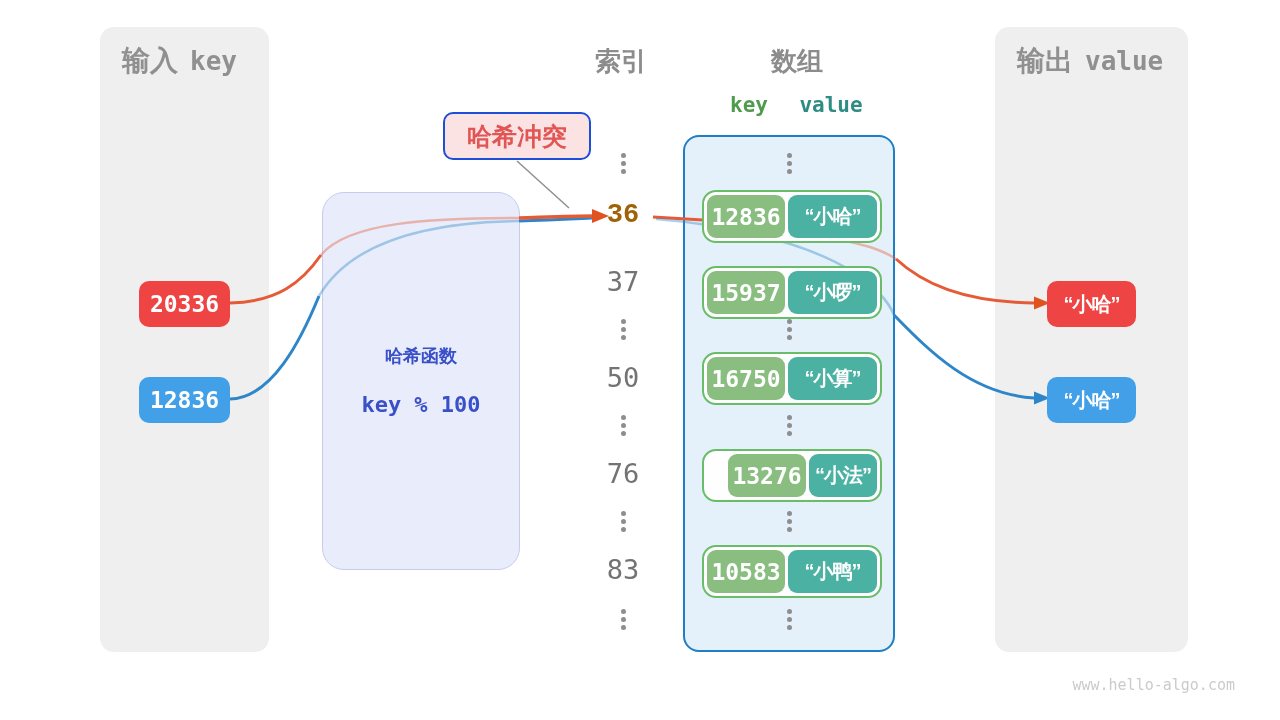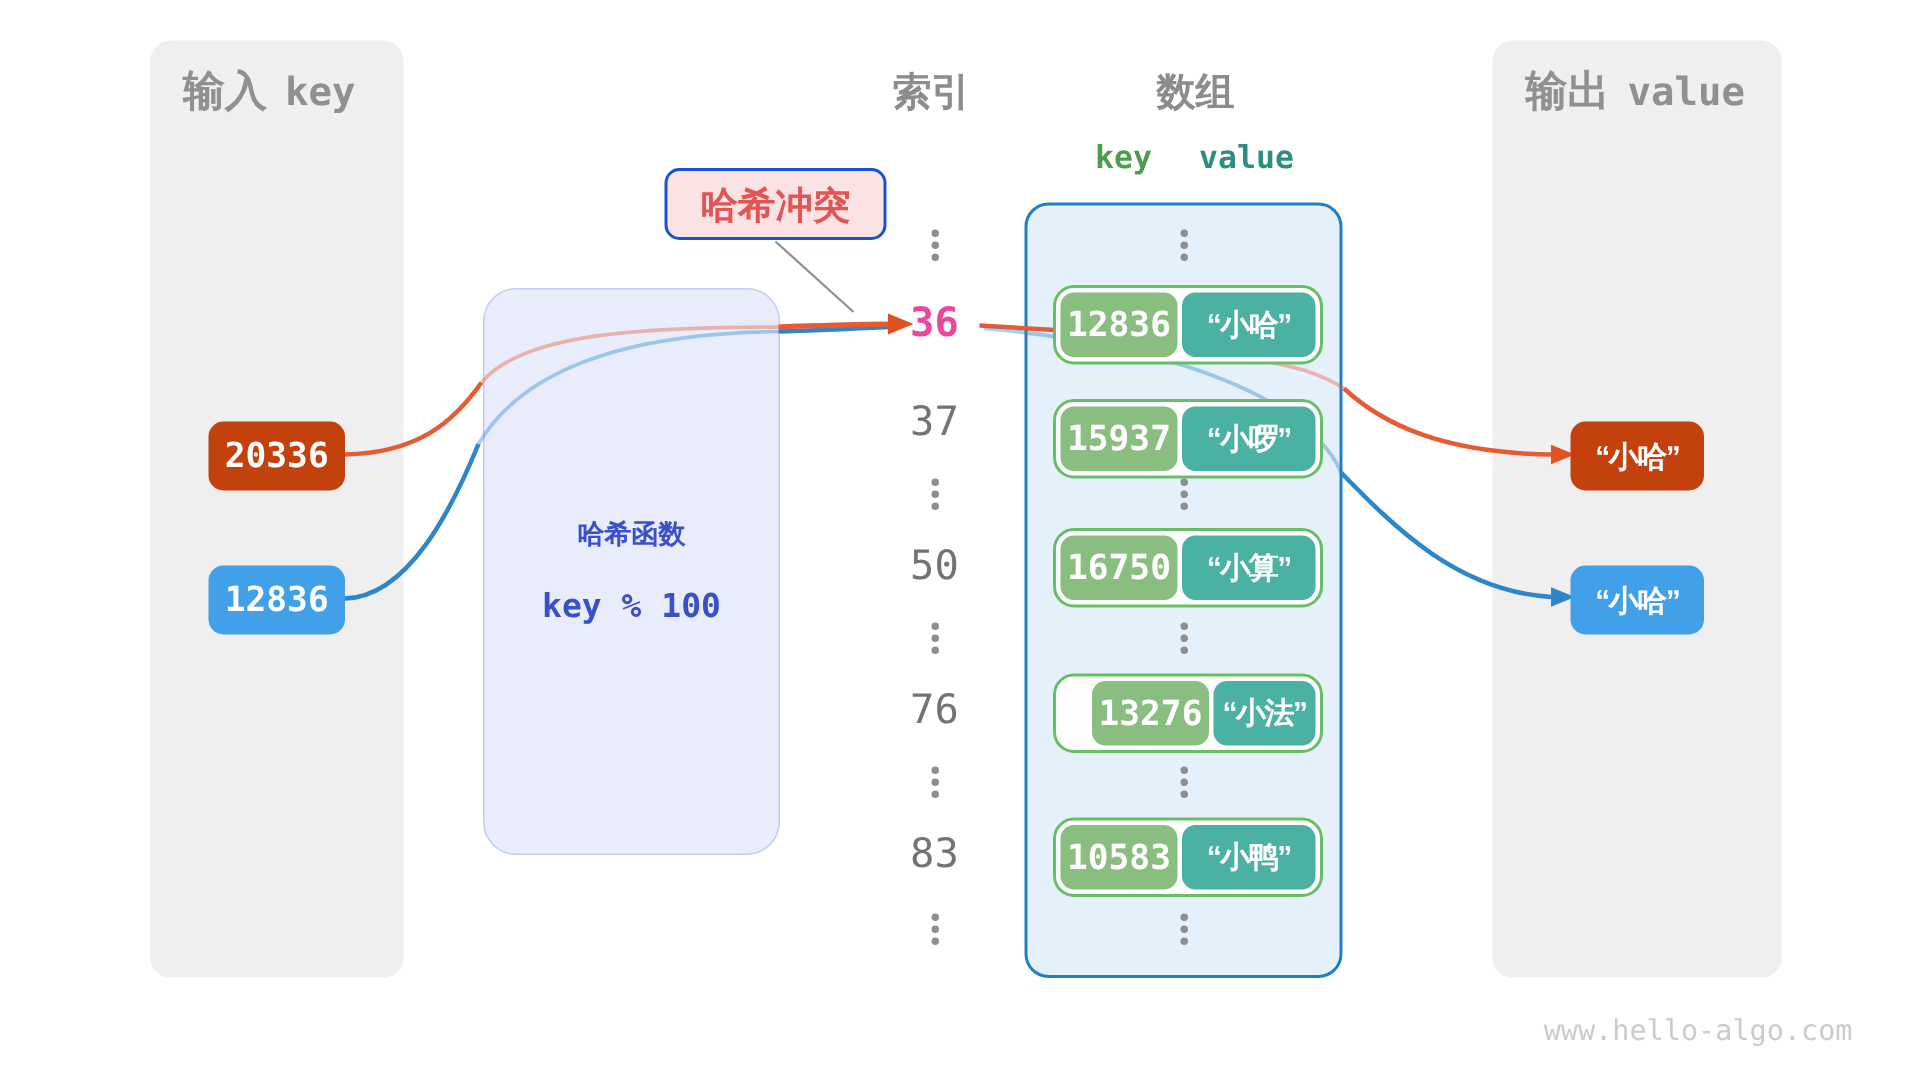--- a/index.html
+++ b/index.html
@@ -8,21 +8,21 @@
   .canvas { position:relative; width:1280px; height:720px; background:#ffffff; overflow:hidden; }
 
   .panel { position:absolute; background:#efefef; border-radius:14px; z-index:1; }
   .panel-title { position:absolute; display:flex; align-items:baseline; gap:12px; z-index:3;
     font-size:28px; font-weight:bold; color:#909090; }
   .panel-title .en { font-family:"DejaVu Sans Mono", monospace; font-size:26px; }
 
   .chip { position:absolute; z-index:3; display:flex; align-items:center; justify-content:center;
     width:91px; height:46px; border-radius:10px; color:#fff; font-weight:bold;
     font-family:"DejaVu Sans Mono", monospace; font-size:23px; }
-  .chip.orange { background:#c2410c; }
+  .chip.orange { background:#ef4444; }
   .chip.blue { background:#41a0e8; }
   .chip.cjk { font-family:"Liberation Sans", sans-serif; font-size:20px; letter-spacing:-1px; }
 
   .hash-box { position:absolute; left:322px; top:192px; width:198px; height:378px; z-index:1;
     background:#e9edfb; border:1.5px solid #c5ccee; border-radius:22px; }
   .hash-title { position:absolute; left:322px; top:344px; width:198px; text-align:center; z-index:3;
     font-size:18px; font-weight:bold; color:#3a50c8; }
   .hash-formula { position:absolute; left:322px; top:392px; width:198px; text-align:center; z-index:3;
     font-family:"DejaVu Sans Mono", monospace; font-size:22px; font-weight:600; color:#3a50c8; }
 
@@ -31,42 +31,42 @@
     display:flex; align-items:center; justify-content:center;
     font-size:25px; font-weight:bold; color:#e25555; }
 
   .col-title { position:absolute; top:44px; z-index:3; text-align:center;
     font-size:26px; font-weight:bold; color:#8c8c8c; }
   .sub-head { position:absolute; top:93px; z-index:3; text-align:center;
     font-family:"DejaVu Sans Mono", monospace; font-size:21px; font-weight:600; }
 
   .idx { position:absolute; left:593px; width:60px; z-index:3; text-align:center;
     font-family:"DejaVu Sans Mono", monospace; font-size:27px; color:#737373; }
-  .idx.hot { font-weight:bold; color:#ec4899; }
+  .idx.hot { font-weight:bold; color:#a16207;font-family:Liberation Mono, monospace; }
 
   .vdots { position:absolute; z-index:3; display:flex; flex-direction:column; align-items:center; gap:3px; width:6px; }
   .vdots i { display:block; width:5px; height:5px; border-radius:50%; background:#8e8e8e; }
 
   .array-box { position:absolute; left:683px; top:135px; width:212px; height:517px; z-index:1;
     background:#e4f0fa; border:2.5px solid #1f7ec5; border-radius:16px; }
 
   .pair { position:absolute; left:702px; width:180px; height:53px; z-index:2;
     background:#fdfefd; border:2px solid #6abd68; border-radius:14px;
     display:flex; gap:3px; padding:3px; }
   .pair .k { width:78px; border-radius:9px; background:#8abe80; color:#fff;
     display:flex; align-items:center; justify-content:center;
     font-family:"DejaVu Sans Mono", monospace; font-weight:bold; font-size:23px; }
   .pair .v { flex:1; border-radius:9px; background:#4bb1a2; color:#fff;
     display:flex; align-items:center; justify-content:center;
     font-weight:bold; font-size:20px; letter-spacing:-1px; }
 
   svg.flow { position:absolute; left:0; top:0; z-index:2; pointer-events:none; }
 
   .watermark { position:absolute; right:45px; top:676px; z-index:3;
-    font-family:"DejaVu Sans Mono", monospace; font-size:19px; color:#cbcbcb; }
+    font-family:"DejaVu Sans Mono", monospace; font-size:15px; color:#cbcbcb; }
 </style>
 </head>
 <body>
 
 <div class="canvas">
 
   <svg class="flow" width="1280" height="720" viewBox="0 0 1280 720">
 
     <path d="M 230 303 C 278 302, 302 282, 321 255" stroke="#e55b36" stroke-width="3" fill="none"></path>
     <path d="M 321 255 C 348 222, 430 218, 519 218" stroke="#e55b36" stroke-width="2.5" fill="none" opacity="0.4"></path>

